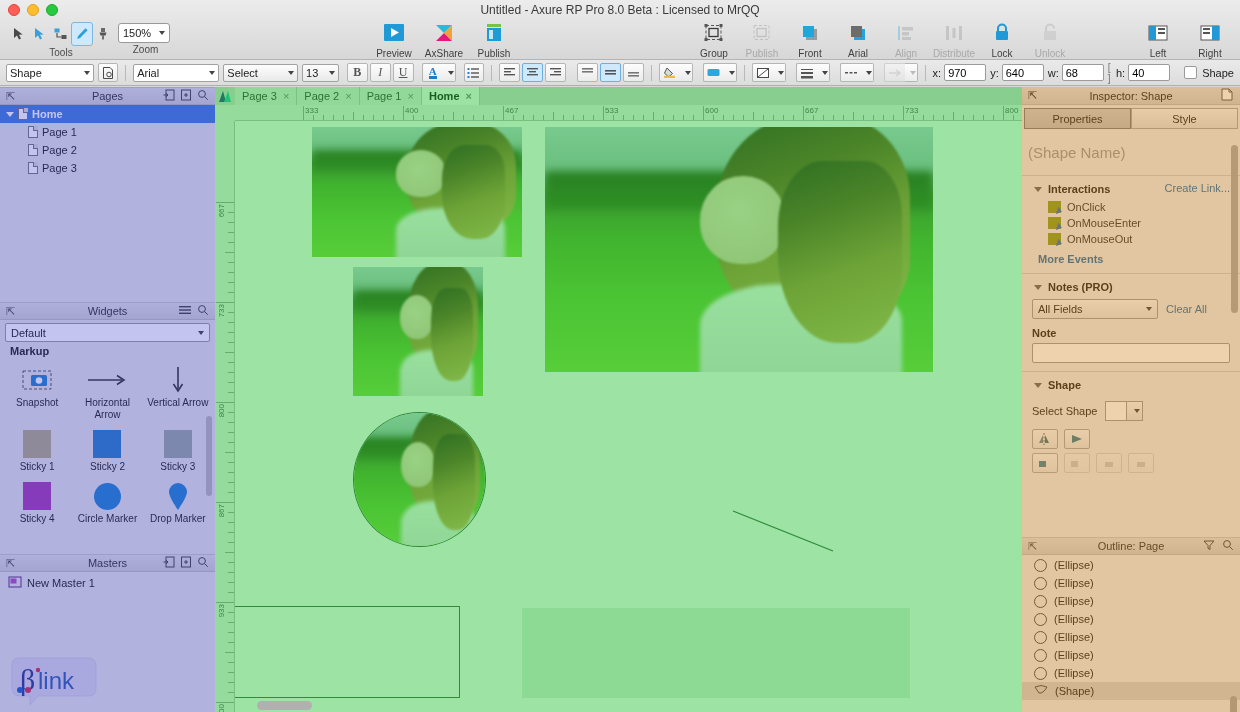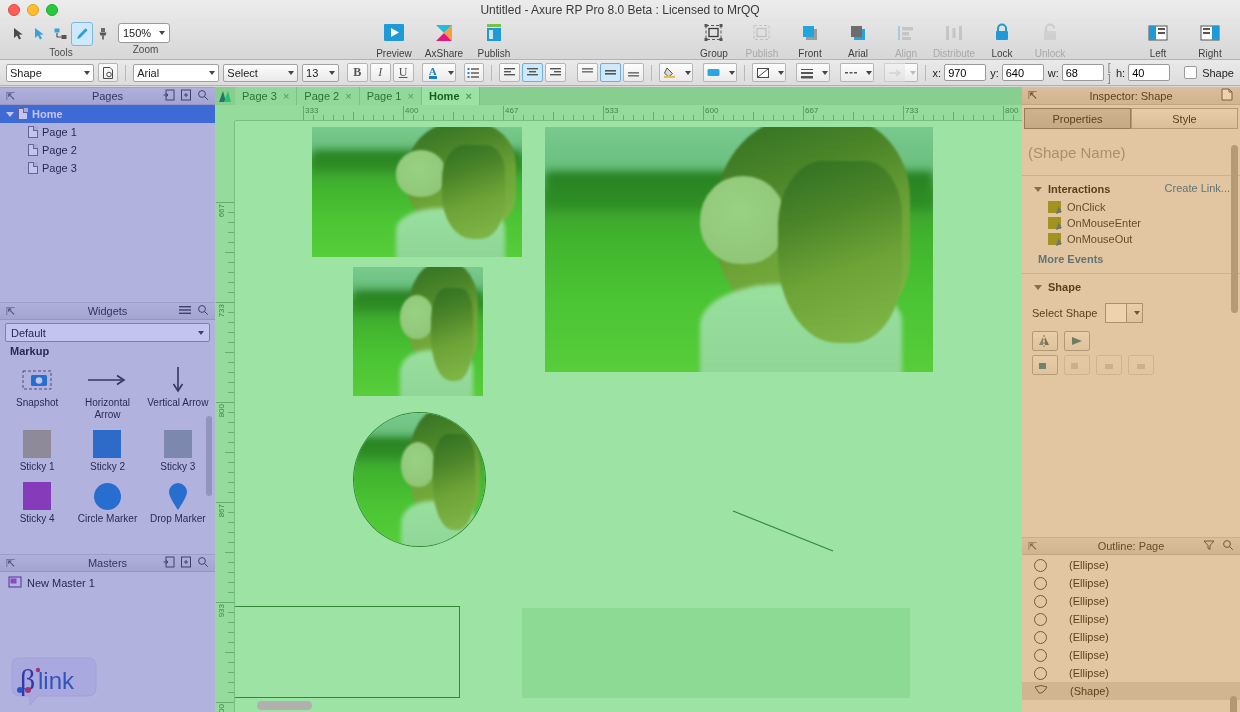--- a/index.html
+++ b/index.html
@@ -217,21 +217,21 @@
   .evicon::after { content:""; position:absolute; right:-1px; bottom:-2px; width:0;height:0;
     border-left:5px solid #3a6fb5; border-bottom:4px solid transparent; border-top:4px solid transparent;
     transform: rotate(20deg); }
   .fieldrow { display: flex; align-items: center; gap: 8px; padding: 2px 10px; }
   .selbox { height: 20px; background: linear-gradient(#f8f8f8,#e6e6e6); border: 1px solid #9d9d9d;
     border-radius: 2px; display: flex; align-items: center; justify-content: space-between;
     padding: 0 5px; font-size: 11px; }
   .noteinput { margin: 4px 10px 8px; height: 20px; background: #fff; border: 1px solid #9d9d9d; border-radius: 2px; }
   .sqbtn { width: 26px; height: 20px; border: 1px solid #a8a8a8; background: linear-gradient(#f8f8f8,#e8e8e8);
     border-radius: 2px; display: flex; align-items: center; justify-content: center; }
-  .outlinerow { height: 18px; display: flex; align-items: center; gap: 22px; padding-left: 12px; font-size: 11px; }
+  .outlinerow { height: 18px; display: flex; align-items: center; gap: 7px; padding-left: 12px; font-size: 11px; }
   .outlinerow.sel { background: rgba(0,0,0,.10); }
   .circico { width: 13px; height: 13px; border: 1.5px solid #4a4a4a; border-radius: 50%; flex: none; }
 </style>
 </head>
 <body>
 
 <div id="app">
 
   <div class="topchrome">
     <div class="traffic">
@@ -1059,20 +1059,35 @@
       </div>
       <div class="evrow">
         <span class="evicon"></span>
         <span>OnMouseOut</span>
       </div>
       <div style="padding:6px 0 8px 16px;font-weight:bold;">
         <span class="link">More Events</span>
       </div>
     </div>
 
+    <div class="secdiv">
+      <div class="sechdr">
+        <span class="tri2"></span>
+        <span>Notes (PRO)</span>
+      </div>
+      <div class="fieldrow">
+        <div class="selbox" style="width:126px;">
+          <span>All Fields</span>
+          <span class="caret"></span>
+        </div>
+        <span class="link">Clear All</span>
+      </div>
+      <div style="padding:6px 10px 0; font-size:11px; font-weight:bold;">Note</div>
+      <div class="noteinput"></div>
+    </div>
 
     <div class="secdiv">
       <div class="sechdr">
         <span class="tri2"></span>
         <span>Shape</span>
       </div>
       <div class="fieldrow" style="padding-top:6px;">
         <span style="font-size:11px;">Select Shape</span>
         <div style="display:flex;">
           <span style="width:22px;height:20px;border:1px solid #9d9d9d;background:#fff;display:inline-block;"></span>

